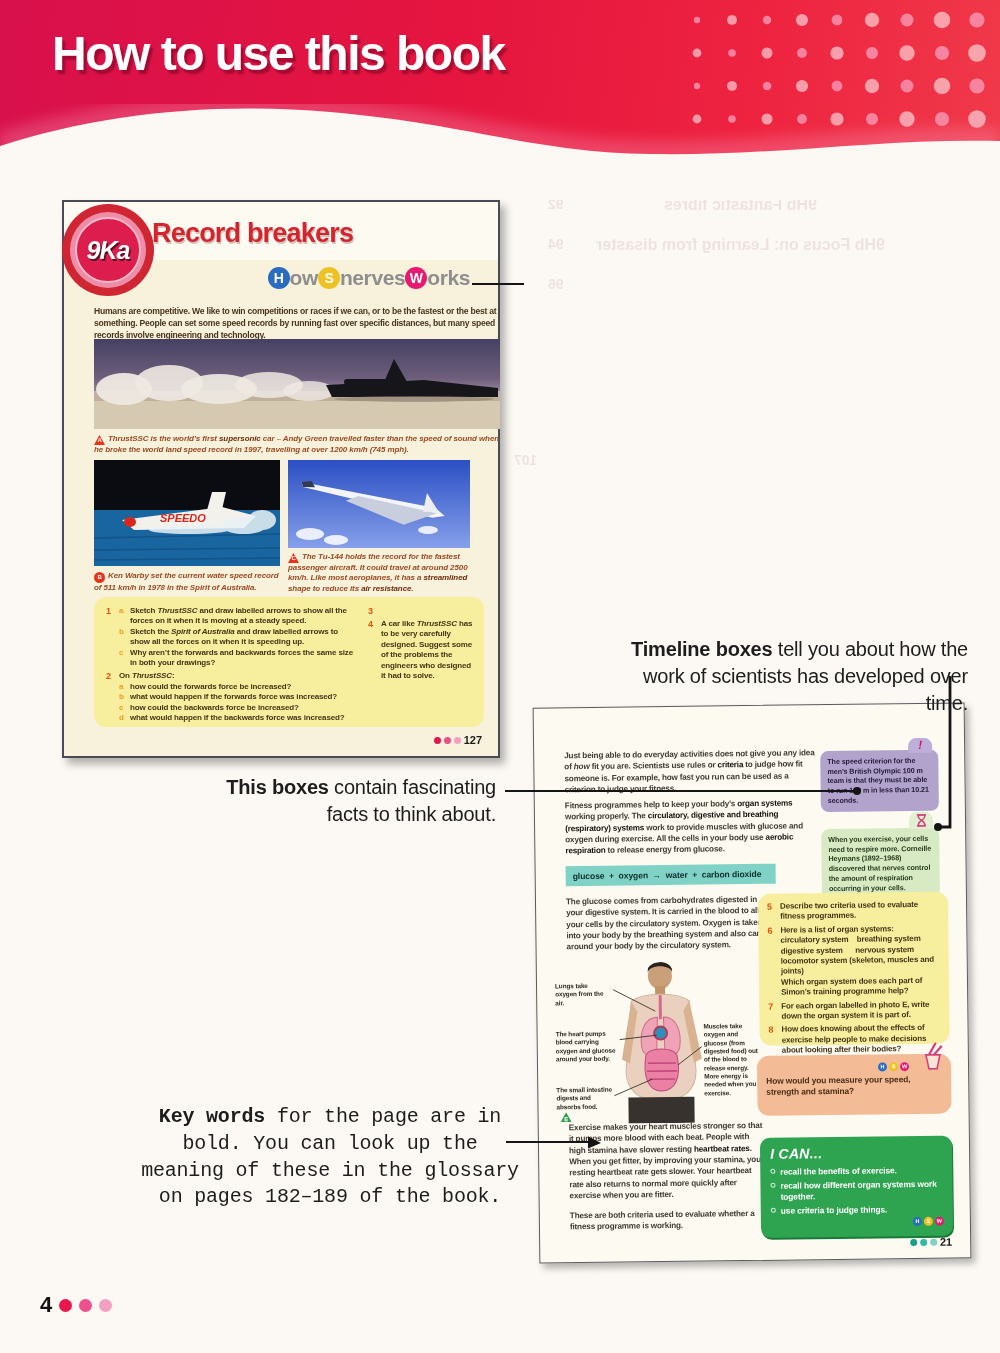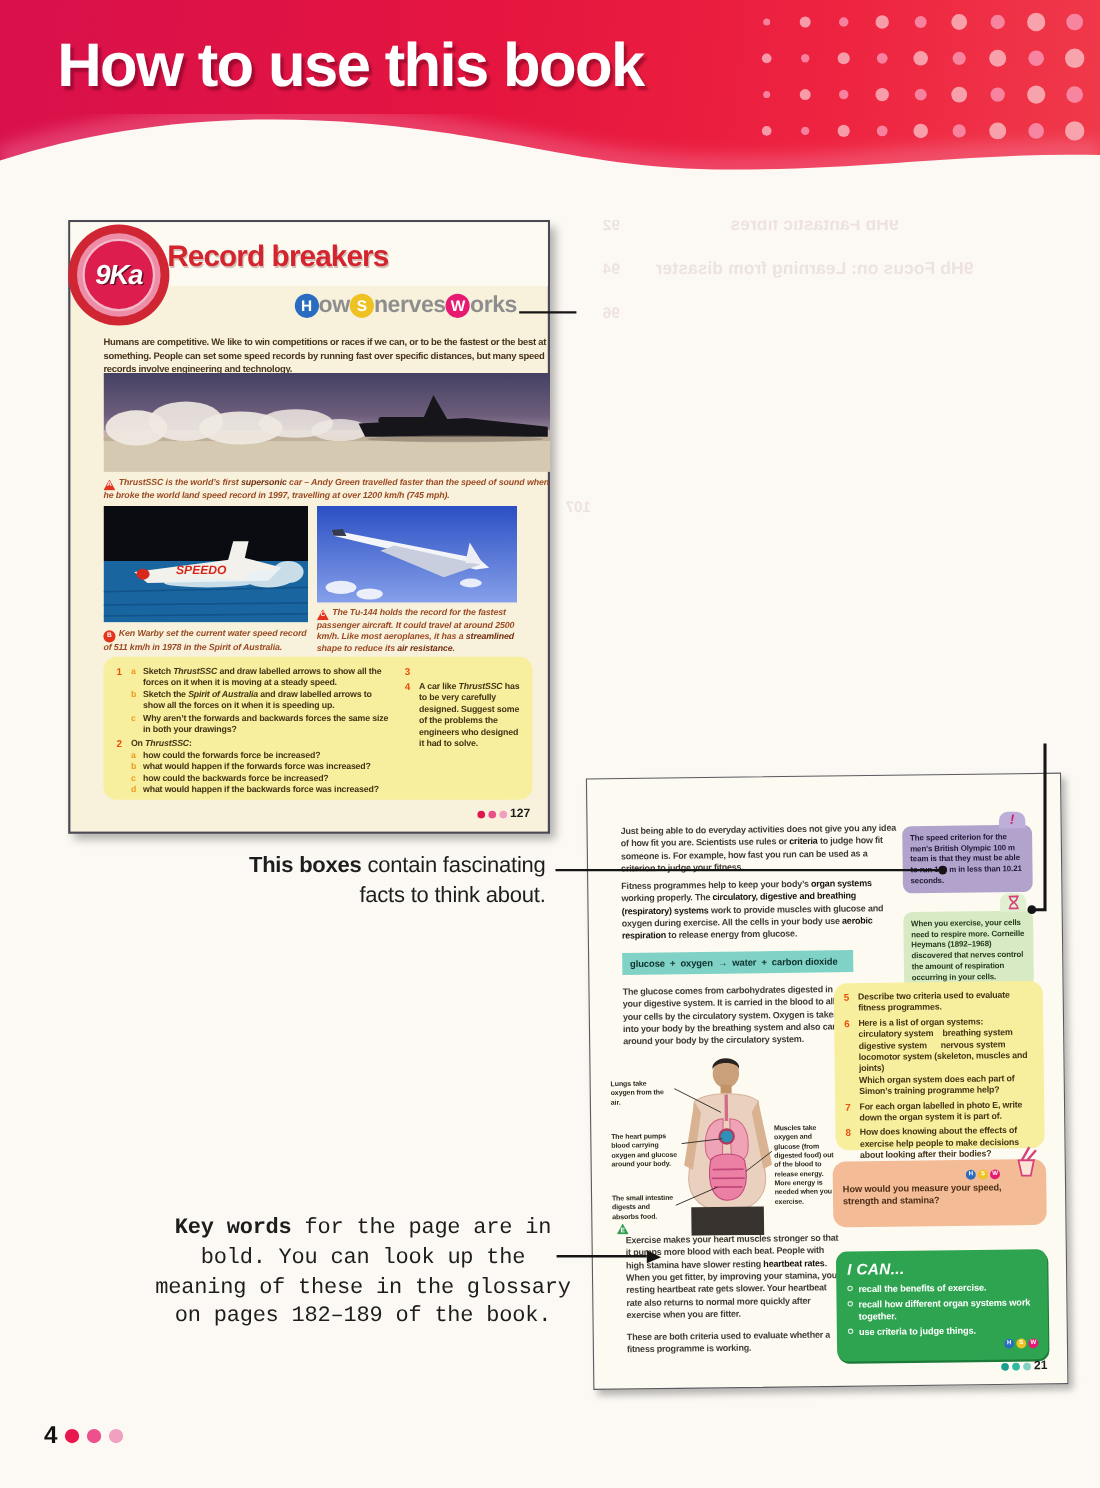--- a/index.html
+++ b/index.html
@@ -5,21 +5,21 @@
 <style>
   html,body{margin:0;padding:0;background:#e8e4de;}
   *{box-sizing:border-box;}
   .canvas{position:relative;width:1000px;height:1353px;background:#fcf9f4;overflow:hidden;
     font-family:"Liberation Sans",sans-serif;margin:0 auto;}
 
   
   .header{position:absolute;left:0;top:0;width:1000px;height:200px;z-index:2;
     background:linear-gradient(97deg,#d8104c 0%,#e5153f 45%,#ee2340 75%,#f03a4a 100%);}
   .header svg{position:absolute;left:0;top:0;}
-  .page-title{position:absolute;left:52px;top:26px;margin:0;font-size:56px;font-weight:bold;
+  .page-title{position:absolute;left:52px;top:26px;margin:0;font-size:48px;font-weight:bold;
     color:#fff;letter-spacing:-1.5px;text-shadow:3px 4px 2px rgba(90,0,25,.45);z-index:3;}
 
   .ghosts{position:absolute;inset:0;z-index:1;}
   .ghost{position:absolute;transform:scaleX(-1);color:#b88a96;opacity:.2;font-weight:bold;white-space:nowrap;}
 
   
   .annotation{position:absolute;font-size:20px;color:#1d1d1d;line-height:1.34;letter-spacing:-0.2px;z-index:5;}
   .annotation .b{font-weight:bold;}
   #ann-hsw{left:528px;top:272px;width:420px;}
   #ann-timeline{left:608px;top:636px;width:360px;text-align:right;}
@@ -67,21 +67,21 @@
   .q-hsw{display:flex;justify-content:flex-end;margin-top:2px;}
 
   .page-num-row{position:absolute;display:flex;align-items:center;gap:3px;font-size:11px;font-weight:bold;color:#1c1c1c;}
   .pdot{width:7px;height:7px;border-radius:50%;flex:none;}
 
   
   .right-page{position:absolute;left:536px;top:705px;width:432px;height:556px;background:#fdfaf2;
     border:1.5px solid #5a5a60;box-shadow:4px 5px 7px rgba(0,0,0,.28);transform:rotate(-0.7deg);z-index:4;}
   .rp-para{position:absolute;font-size:8.2px;font-weight:bold;color:#413c34;line-height:1.38;letter-spacing:-0.2px;}
   .rp-para .b{color:#14110d;}
-  .rp-para .i{}
+  .rp-para .i{font-style:italic;}
   .sidebox{position:absolute;border-radius:8px;padding:6px 7px;font-size:7.2px;font-weight:bold;line-height:1.35;letter-spacing:-0.1px;}
   .fact-box{background:#b2a3cd;color:#221a38;}
   .timeline-box{background:#d8eac3;color:#263c1e;}
   .box-tab{position:absolute;width:24px;height:15px;border-radius:8px 8px 0 0;display:flex;align-items:center;justify-content:center;}
   .fact-tab{top:-12px;right:6px;background:#bdaeda;color:#d6175e;font-weight:bold;font-style:italic;font-size:12px;}
   .tl-tab{top:-16px;right:6px;background:#e2f0d2;height:17px;}
   .eq-box{position:absolute;background:#7fd2c5;padding:5px 7px;font-size:8.6px;font-weight:bold;color:#0f312d;letter-spacing:-0.1px;}
   .diagram{position:absolute;}
   .dg-label{position:absolute;font-size:6.4px;font-weight:bold;color:#2f2a20;line-height:1.3;letter-spacing:-0.1px;}
   .activity-box{position:absolute;background:#f3bb96;border-radius:12px;color:#4c2e16;font-size:8.4px;
@@ -491,20 +491,21 @@
     <div class="rp-para" style="left:30px;top:502px;width:190px;">These are both criteria used to evaluate whether a fitness programme is working.</div>
 
     <div class="page-num-row" style="right:18px;bottom:10px;">
       <span class="pdot" style="background:#19a08c;"></span>
       <span class="pdot" style="background:#2db9a2;"></span>
       <span class="pdot" style="background:#82d2c2;"></span>
       <span>21</span>
     </div>
   </div>
 
+  <div class="annotation" id="ann-timeline"><span class="b">Timeline boxes</span><span> tell you about how the work of scientists has developed over time.</span></div>
   <div class="annotation" id="ann-fact"><span class="b">This boxes</span><span> contain fascinating facts to think about.</span></div>
   <div class="annotation" id="ann-keywords"><span class="b">Key words</span><span> for the page are in bold. You can look up the meaning of these in the glossary on pages 182–189 of the book.</span></div>
 
   <svg class="connectors" width="1000" height="1353">
     <path d="M472,284 H524" stroke="#151515" stroke-width="2.2" fill="none"></path>
     <path d="M950,676 V827 H941" stroke="#151515" stroke-width="2.8" fill="none"></path>
     <circle cx="938" cy="827" r="4" fill="#151515"></circle>
     <path d="M505,791 H854" stroke="#151515" stroke-width="2.2" fill="none"></path>
     <circle cx="857" cy="791" r="4" fill="#151515"></circle>
     <path d="M506,1142 H588" stroke="#151515" stroke-width="2.2" fill="none"></path>

